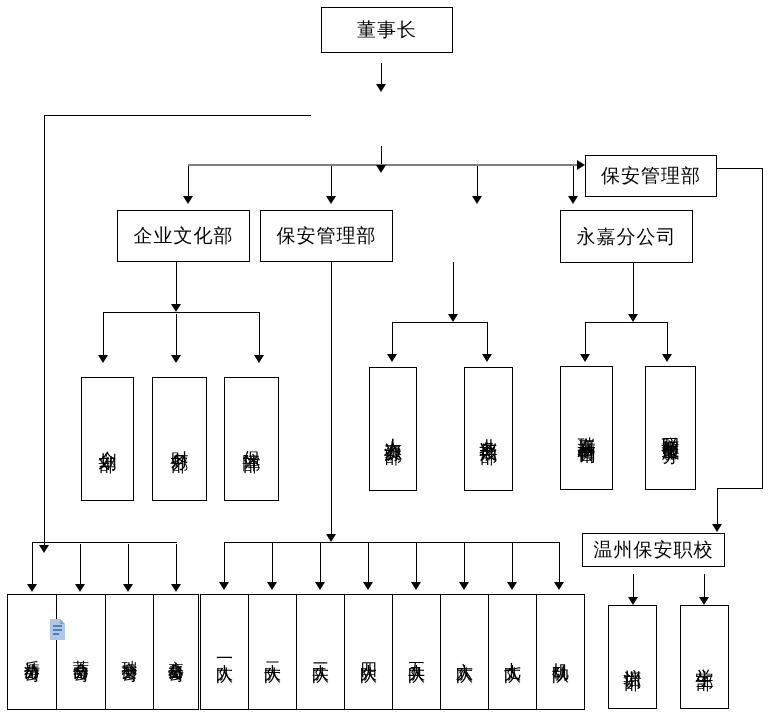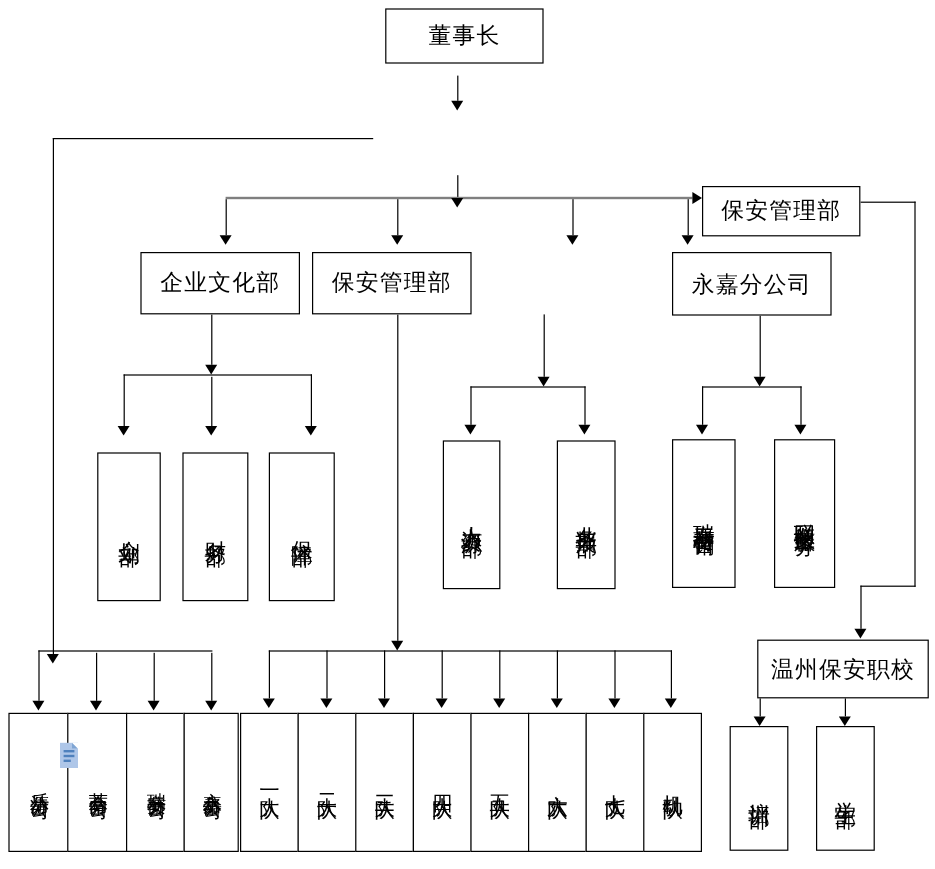--- a/index.html
+++ b/index.html
@@ -52,21 +52,21 @@
   <div class="box vbox" style="left:464px;top:367px;width:49px;height:124px">
       <span>业务拓展部</span>
     </div>
   <div class="box vbox" style="left:560px;top:366px;width:53px;height:124px">
       <span>瑞泰器材营销</span>
     </div>
   <div class="box vbox" style="left:645px;top:366px;width:51px;height:124px">
       <span>联网报警服务</span>
     </div>
 
-  <div class="box" style="left:631px;top:533px;width:143px;height:49px">温州保安职校</div>
+  <div class="box" style="left:582px;top:533px;width:143px;height:34px">温州保安职校</div>
   <div class="box vbox" style="left:608px;top:605px;width:49px;height:104px">
       <span>培训部</span>
     </div>
   <div class="box vbox" style="left:680px;top:605px;width:49px;height:104px">
       <span>学生部</span>
     </div>
 
   <div class="box vbox bsmall" style="left:7px;top:594px;width:50px;height:116px">
       <span>乐清分公司</span>
     </div>

